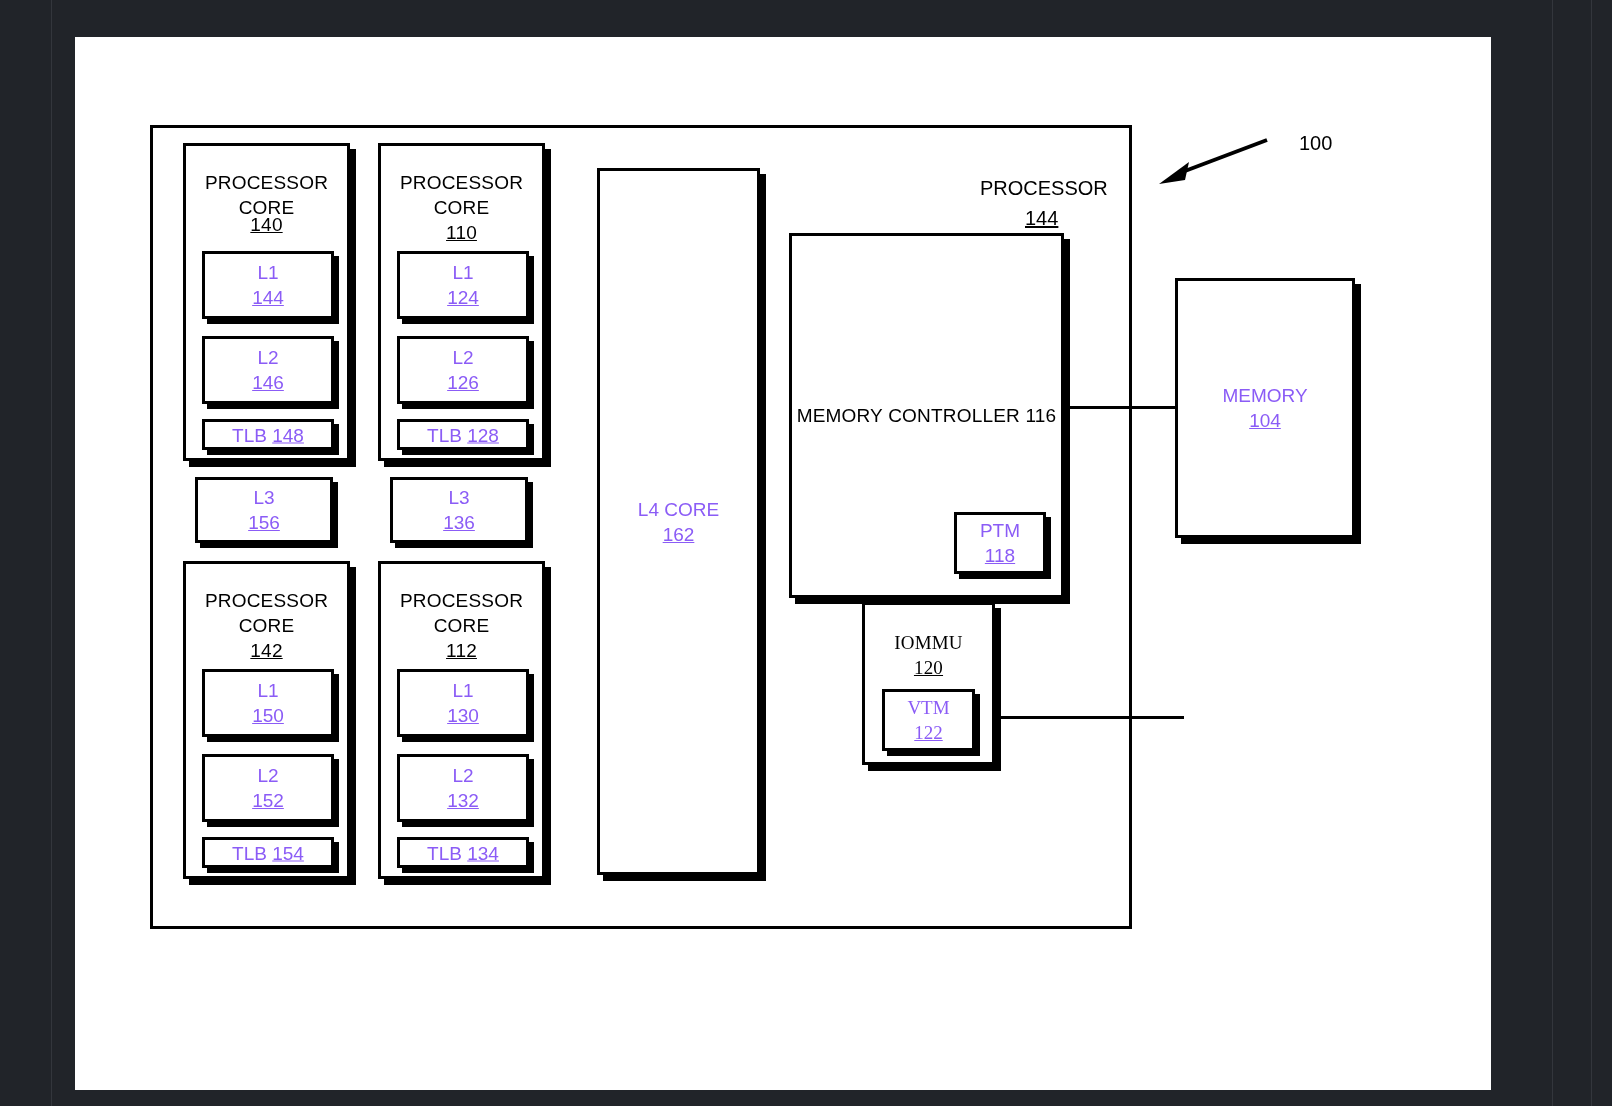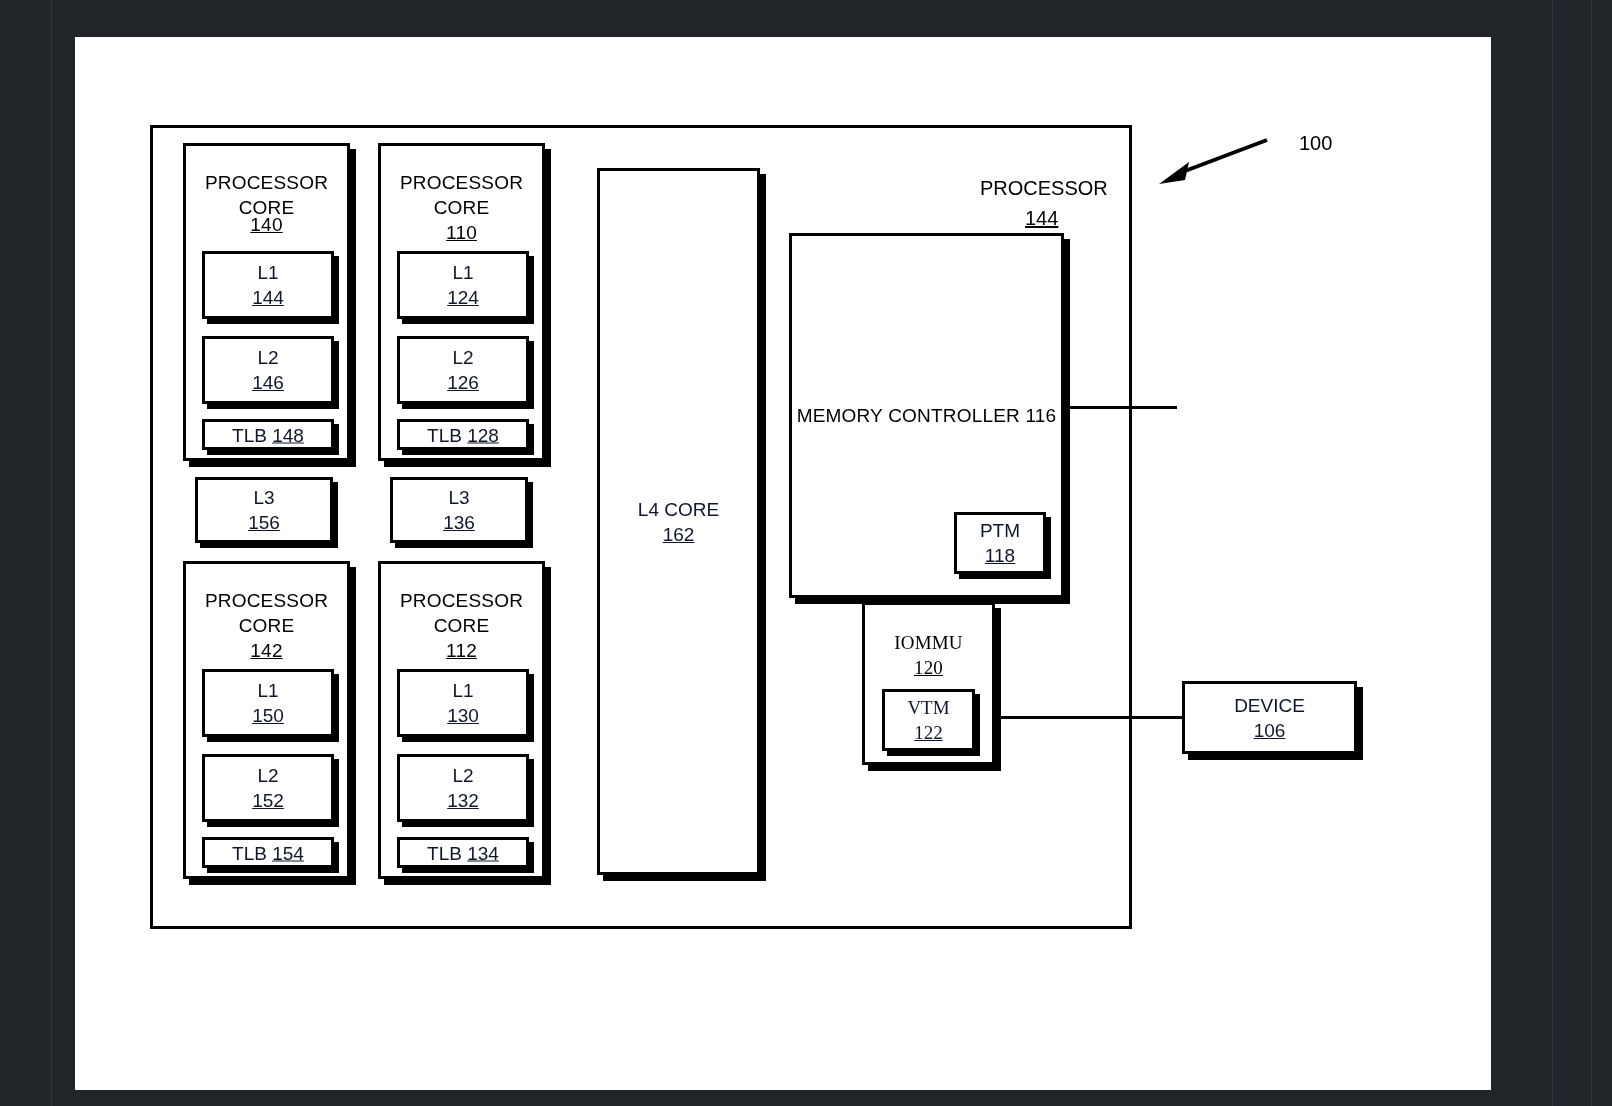--- a/index.html
+++ b/index.html
@@ -74,21 +74,21 @@
   .lbl.u { text-decoration: underline; }
 
   .ctr-mid {
     position: absolute;
     left: 0; right: 0;
     top: 50%;
     transform: translateY(-50%);
     text-align: center;
     font-size: 19px;
     line-height: 25px;
-    color: #0f172a;
+    color: #8b5cf6;
   }
 
   .num { text-decoration: underline; }
 
   
   .hline {
     position: absolute;
     height: 3px;
     background: #000;
   }
@@ -279,26 +279,26 @@
       <span class="lbl u" style="top:50px;">120</span>
 
       <div class="box thin" style="left:17px; top:84px; width:93px; height:62px;">
         <div class="ctr-mid">
           <span>VTM</span><br>
           <span class="num">122</span>
         </div>
       </div>
     </div>
 
+    <div class="box" style="left:1100px; top:241px; width:180px; height:260px;">
+      <div class="ctr-mid">
+        <span>MEMORY</span><br>
+        <span class="num">104</span>
+      </div>
+    </div>
 
     <div class="hline" style="left:989px; top:369px; width:113px;"></div>
 
-    <div class="box" style="left:1107px; top:644px; width:175px; height:73px;">
-      <div class="ctr-mid">
-        <span>DEVICE</span><br>
-        <span class="num">106</span>
-      </div>
-    </div>
 
     <div class="hline" style="left:920px; top:679px; width:189px;"></div>
 
   </div>
 </div>
 
 </body></html>

